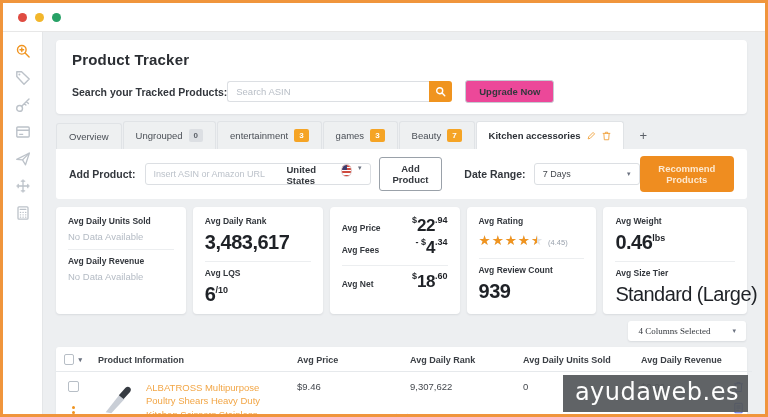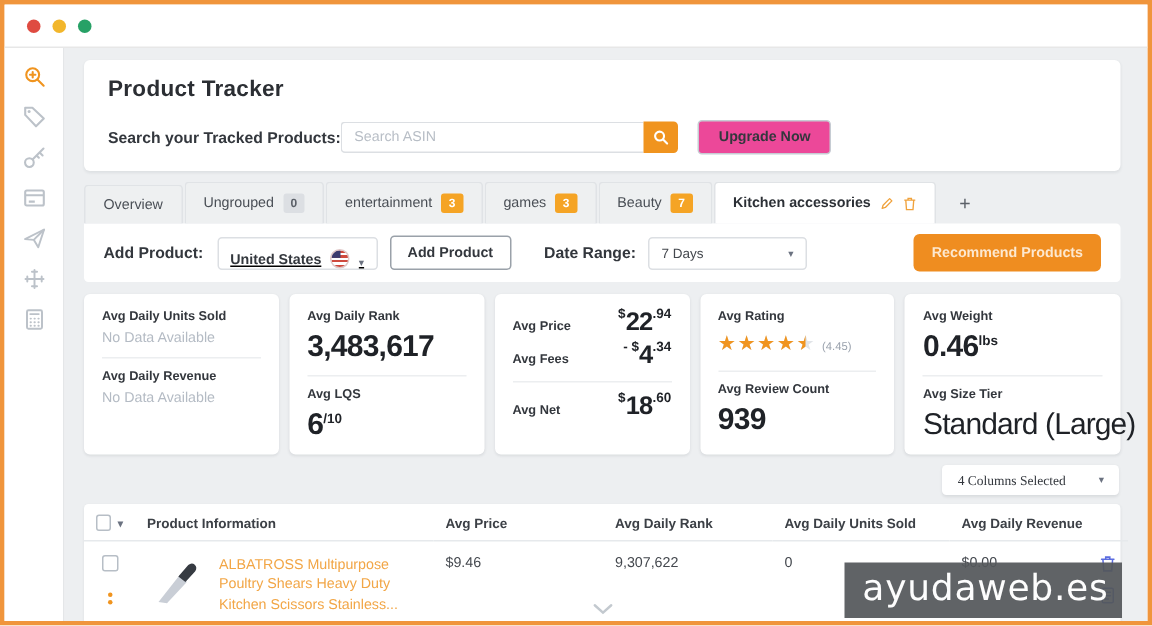--- a/index.html
+++ b/index.html
@@ -43,21 +43,21 @@
   .badge { font-size:8px; font-weight:bold; padding:1px 5px; border-radius:2px; background:#f5a425; color:#fff; line-height:1.4; }
   .badge.gray { background:#dcdfe3; color:#5b6068; }
   .tab-plus { padding:6px 15px; font-size:13px; color:#5b6068; cursor:pointer; }
   .tab-edit-ic, .tab-trash-ic { display:flex; color:#f0a23c; }
 
   
   .addbar { background:#fff; border-radius:0 3px 3px 3px; padding:7px 13px; display:flex; align-items:center; }
   .add-input-group { display:flex; align-items:center; border:1px solid #dcdfe3; border-radius:3px; margin-left:9px; height:22px; }
   .add-input-group input { border:none; outline:none; width:150px; font-size:9px; padding:0 8px; color:#444; font-family:inherit; }
   .add-input-group input::placeholder { color:#bcc2ca; }
-  .country-seg { display:flex; align-items:flex-end; gap:6px; padding:0 8px; height:100%; cursor:pointer;text-decoration:underline; }
+  .country-seg { display:flex; align-items:flex-start; gap:6px; padding:0 8px; height:100%; cursor:pointer; }
   .country-name { font-size:9.5px; font-weight:bold; color:#33373d; }
   .flag { width:13px; height:13px; border-radius:50%; border:1px solid #e0c8c8; background:
     linear-gradient(#3c3b6e,#3c3b6e) no-repeat 0 0/ 55% 45%,
     repeating-linear-gradient(#cf4a3e 0 1.6px,#fff 1.6px 3.2px); }
   .caret { font-size:7px; color:#6b7280; }
   .add-btn { margin-left:8px; background:#fff; border:1px solid #9aa1a9; border-radius:3px; padding:5px 11px; font-size:9.5px; font-weight:bold; color:#33373d; cursor:pointer; font-family:inherit; }
   .date-group { display:flex; align-items:center; margin-left:22px; }
   .date-select { display:flex; align-items:center; justify-content:space-between; border:1px solid #dcdfe3; border-radius:3px; height:22px; width:106px; margin-left:8px; padding:0 8px; font-size:9px; color:#44484e; cursor:pointer; }
   .recommend-btn { margin-left:auto; background:#ef8d20; border:none; border-radius:4px; color:#fde8cf; font-size:9.5px; font-weight:bold; padding:7px 12px; cursor:pointer; font-family:inherit; }
 
@@ -214,20 +214,21 @@
                 <path d="M1.5 3h9M4.5 3V1.5h3V3M2.5 3.5l.6 8h5.8l.6-8"></path>
               </svg>
           </span>
         </span>
         <span class="tab-plus">+</span>
       </div>
 
       <div class="addbar">
         <span class="lbl-bold">Add Product:</span>
         <span class="add-input-group">
+          <input type="text" placeholder="Insert ASIN or Amazon URL" style="">
           <span class="country-seg">
             <span class="country-name">United States</span>
             <span class="flag"></span>
             <span class="caret">▾</span>
           </span>
         </span>
         <button class="add-btn">Add Product</button>
         <span class="date-group">
           <span class="lbl-bold">Date Range:</span>
           <span class="date-select">

